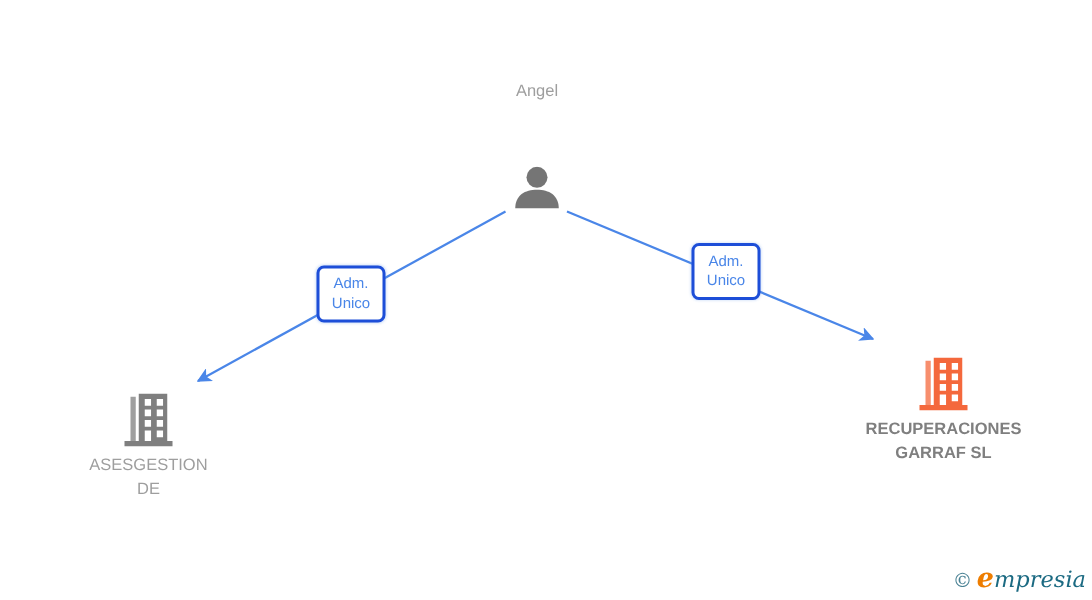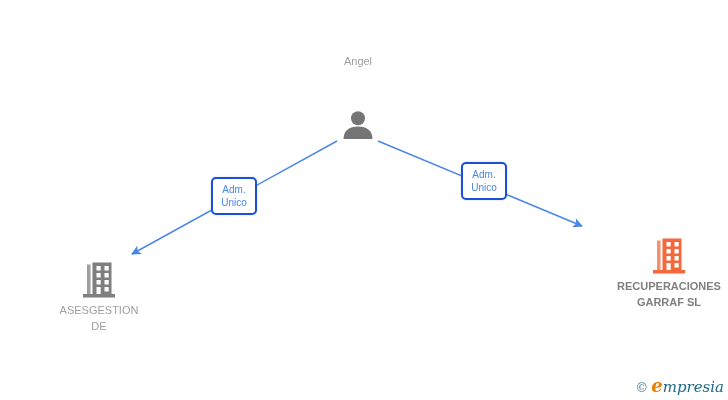--- a/index.html
+++ b/index.html
@@ -17,21 +17,21 @@
     position:absolute;width:42px;height:34px;background:#fff;
     border:2px solid #1d4ed8;border-radius:5px;
     display:flex;flex-direction:column;align-items:center;justify-content:center;
     font-size:10px;line-height:13px;color:#4a86e8;
     box-shadow:0 0 2px rgba(109,158,235,.45);
   }
   #rel-left{left:211px;top:177px;}
   #rel-right{left:461px;top:162px;}
   .company{position:absolute;display:flex;flex-direction:column;align-items:center;}
   #company-left{left:42px;top:262px;width:114px;}
-  #company-right{left:572px;top:238px;width:114px;margin-left:40px;}
+  #company-right{left:572px;top:238px;width:114px;}
   .company-label{margin-top:4px;text-align:center;font-size:11px;line-height:16px;}
   .label-muted{color:#9e9e9e;font-weight:normal;}
   .label-strong{color:#7f7f7f;font-weight:bold;}
   .line{display:block;}
   .brand{
     position:absolute;right:4px;bottom:4px;display:flex;align-items:baseline;
     font-family:"DejaVu Serif","Liberation Serif",serif;font-style:italic;
   }
   .brand .copy{font-size:13px;color:#4a8294;font-style:normal;margin-right:3px;}
   .brand .b1{font-size:18px;color:#ee7d00;font-weight:bold;}

